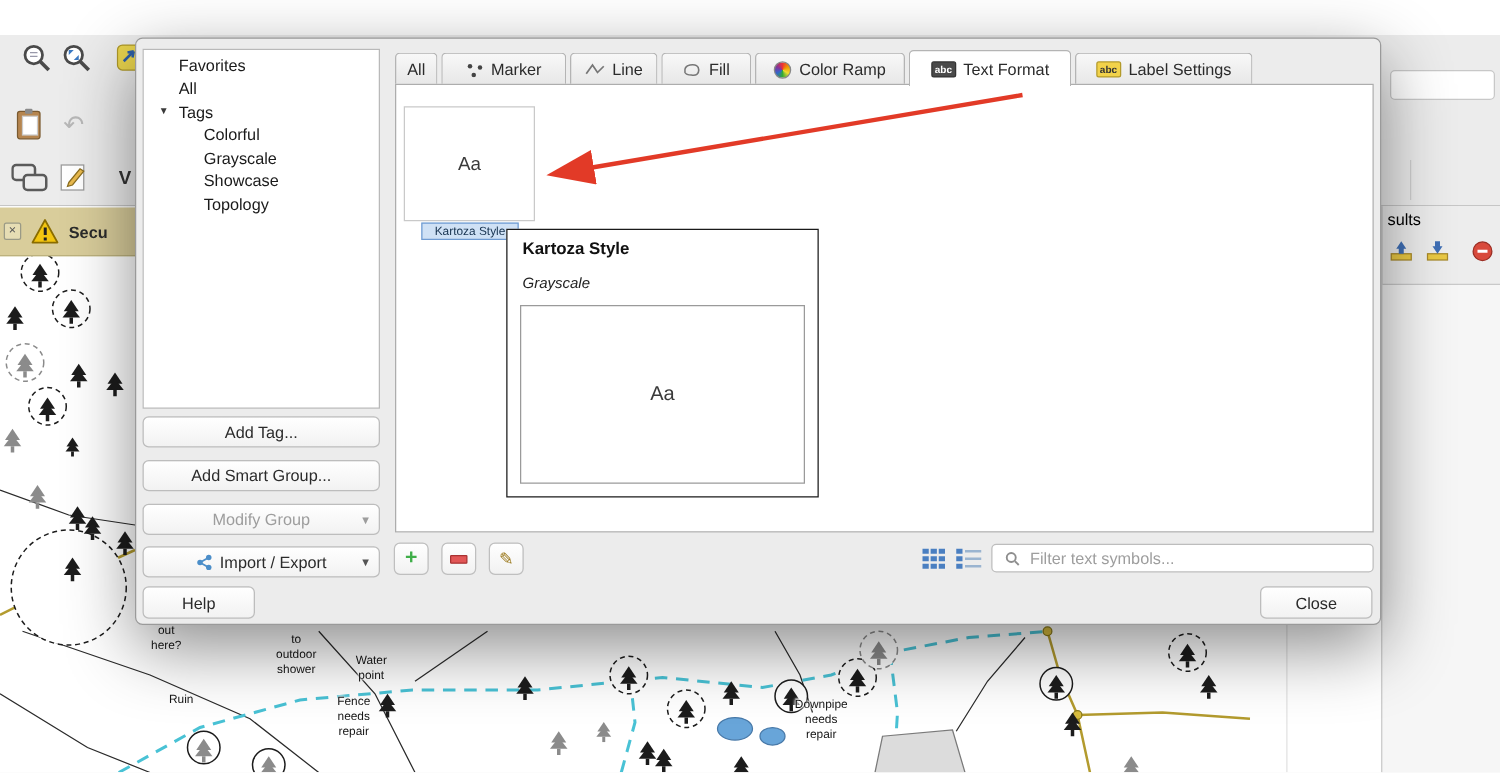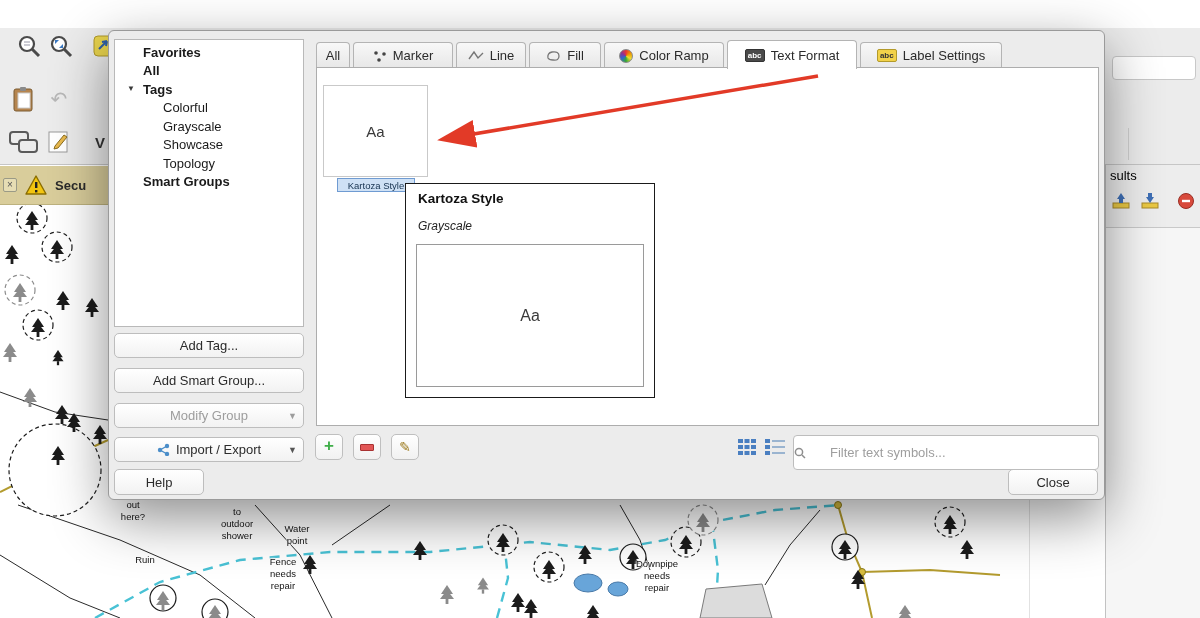--- a/index.html
+++ b/index.html
@@ -46,21 +46,21 @@
   .results-body{position:absolute;left:0;top:63px;width:95px;bottom:0;background:#f6f6f6;}
 
   
   .dialog{position:absolute;left:108px;top:30px;width:997px;height:470px;background:#ececec;
     border:1px solid #9a9a9a;border-radius:6px;box-shadow:0 18px 55px rgba(0,0,0,.45);z-index:10;}
 
   .tag-tree{position:absolute;left:5px;top:8px;width:190px;height:288px;background:#fff;
     border:1px solid #b9b9b9;padding-top:3px;font-size:13px;color:#1a1a1a;}
   .tag-row{position:relative;height:18.5px;display:flex;align-items:center;padding-left:28px;}
   .tag-row.child{padding-left:48px;}
-  .tag-row.bold{font-weight:bold;}
+  .tag-row.bold{font-weight:normal;}
   .expander{position:absolute;left:12px;top:4px;font-size:8px;color:#3a3a3a;}
 
   .btn{position:absolute;display:flex;align-items:center;justify-content:center;
     background:linear-gradient(#ffffff,#f2f2f2);border:1px solid #bdbdbd;border-radius:5px;
     font-size:13px;color:#2b2b2b;}
   .btn .drop{position:absolute;right:6px;font-size:9px;color:#555;}
   .btn.disabled{color:#9d9d9d;}
   .btn.disabled .drop{color:#9d9d9d;}
   .ie-icon{margin-right:6px;display:inline-flex;}
 
@@ -87,22 +87,22 @@
     font-size:9.5px;color:#16324f;white-space:nowrap;overflow:hidden;}
 
   .tool-btn{position:absolute;width:28px;height:26px;background:linear-gradient(#fff,#f1f1f1);
     border:1px solid #bfbfbf;border-radius:5px;display:flex;align-items:center;justify-content:center;}
   .plus-glyph{font-size:17px;font-weight:bold;color:#3fae49;margin-top:-2px;}
   .minus-glyph{width:14px;height:7px;background:#e25656;border:1px solid #a83232;border-radius:1px;}
   .pencil-glyph{font-size:14px;color:#9c7a1e;}
 
   .view-icon{position:absolute;top:407px;display:flex;}
 
-  .filter{position:absolute;left:684px;top:404px;width:306px;height:35px;background:#fff;
-    border:1px solid #bdbdbd;border-radius:4px;display:flex;align-items:center;gap:22px;padding:0 0;}
+  .filter{position:absolute;left:684px;top:404px;width:306px;height:23px;background:#fff;
+    border:1px solid #bdbdbd;border-radius:4px;display:flex;align-items:center;gap:6px;padding:0 10px;}
   .filter input{border:none;outline:none;flex:1;font-size:13px;color:#333;background:transparent;}
   .filter input::placeholder{color:#9e9e9e;}
 
   
   .style-tooltip{position:absolute;left:405px;top:183px;width:250px;height:215px;background:#fff;
     border:1px solid #1a1a1a;z-index:20;}
   .tt-title{position:absolute;left:12px;top:7px;font-size:13.5px;font-weight:bold;color:#111;}
   .tt-tag{position:absolute;left:12px;top:35px;font-size:12px;font-style:italic;color:#222;}
   .tt-preview{position:absolute;left:10px;top:60px;right:10px;bottom:10px;border:1px solid #9a9a9a;
     display:flex;align-items:center;justify-content:center;font-size:16px;color:#3a3a3a;}
@@ -333,23 +333,20 @@
         </div>
       <div class="tag-row child">
           <span>Grayscale</span>
         </div>
       <div class="tag-row child">
           <span>Showcase</span>
         </div>
       <div class="tag-row child">
           <span>Topology</span>
         </div>
-      <div class="tag-row bold">
-          <span>Smart Groups</span>
-        </div>
     </div>
 
     <div class="btn" style="left:5px;top:302px;width:190px;height:25px;">
         <span>Add Tag...</span>
       </div>
     <div class="btn" style="left:5px;top:337px;width:190px;height:25px;">
         <span>Add Smart Group...</span>
       </div>
     <div class="btn disabled" style="left:5px;top:372px;width:190px;height:25px;">
         <span>Modify Group</span>

